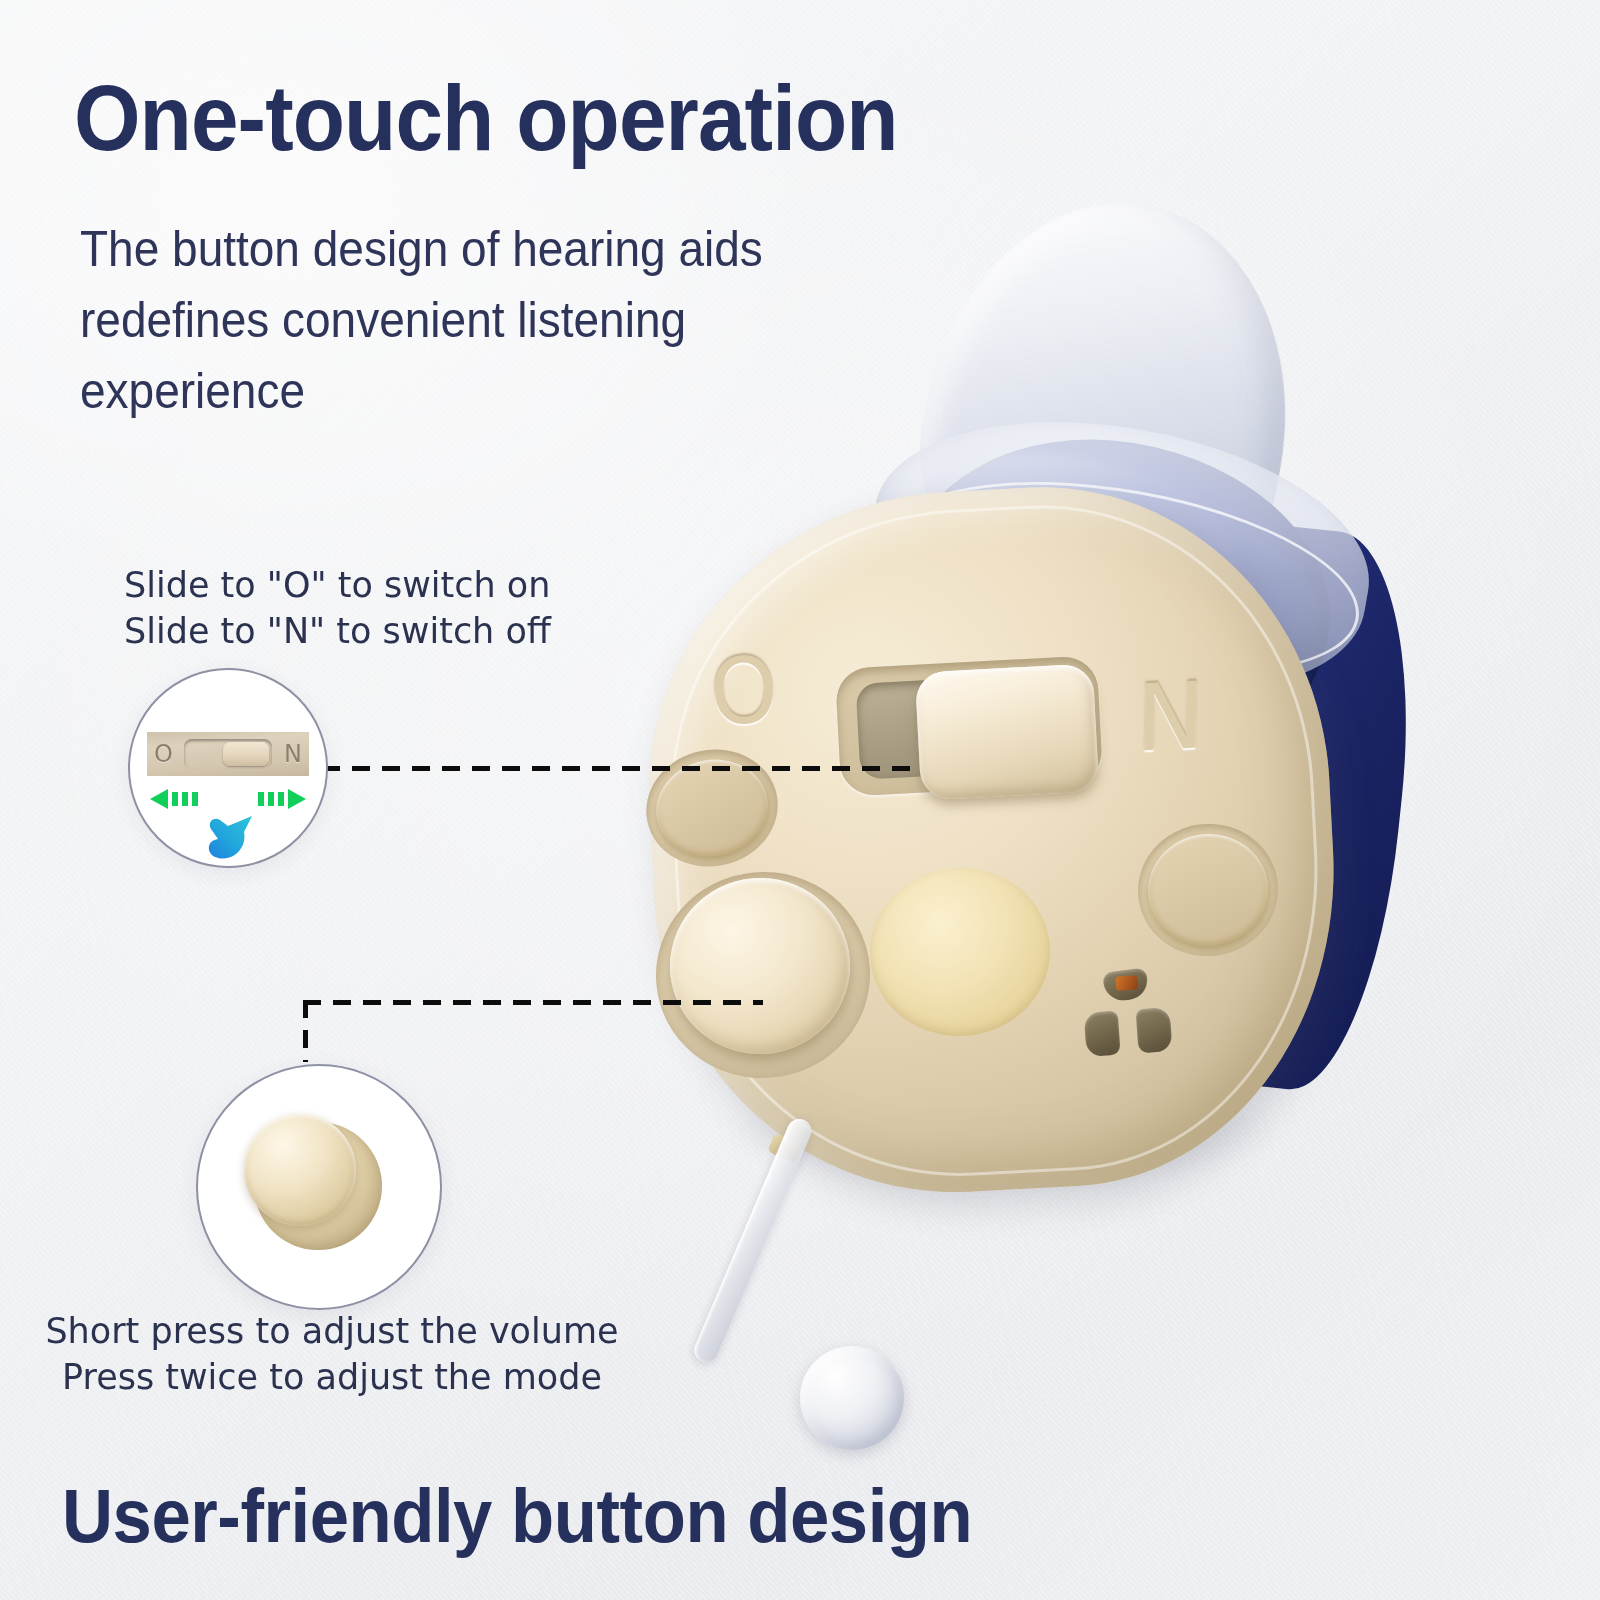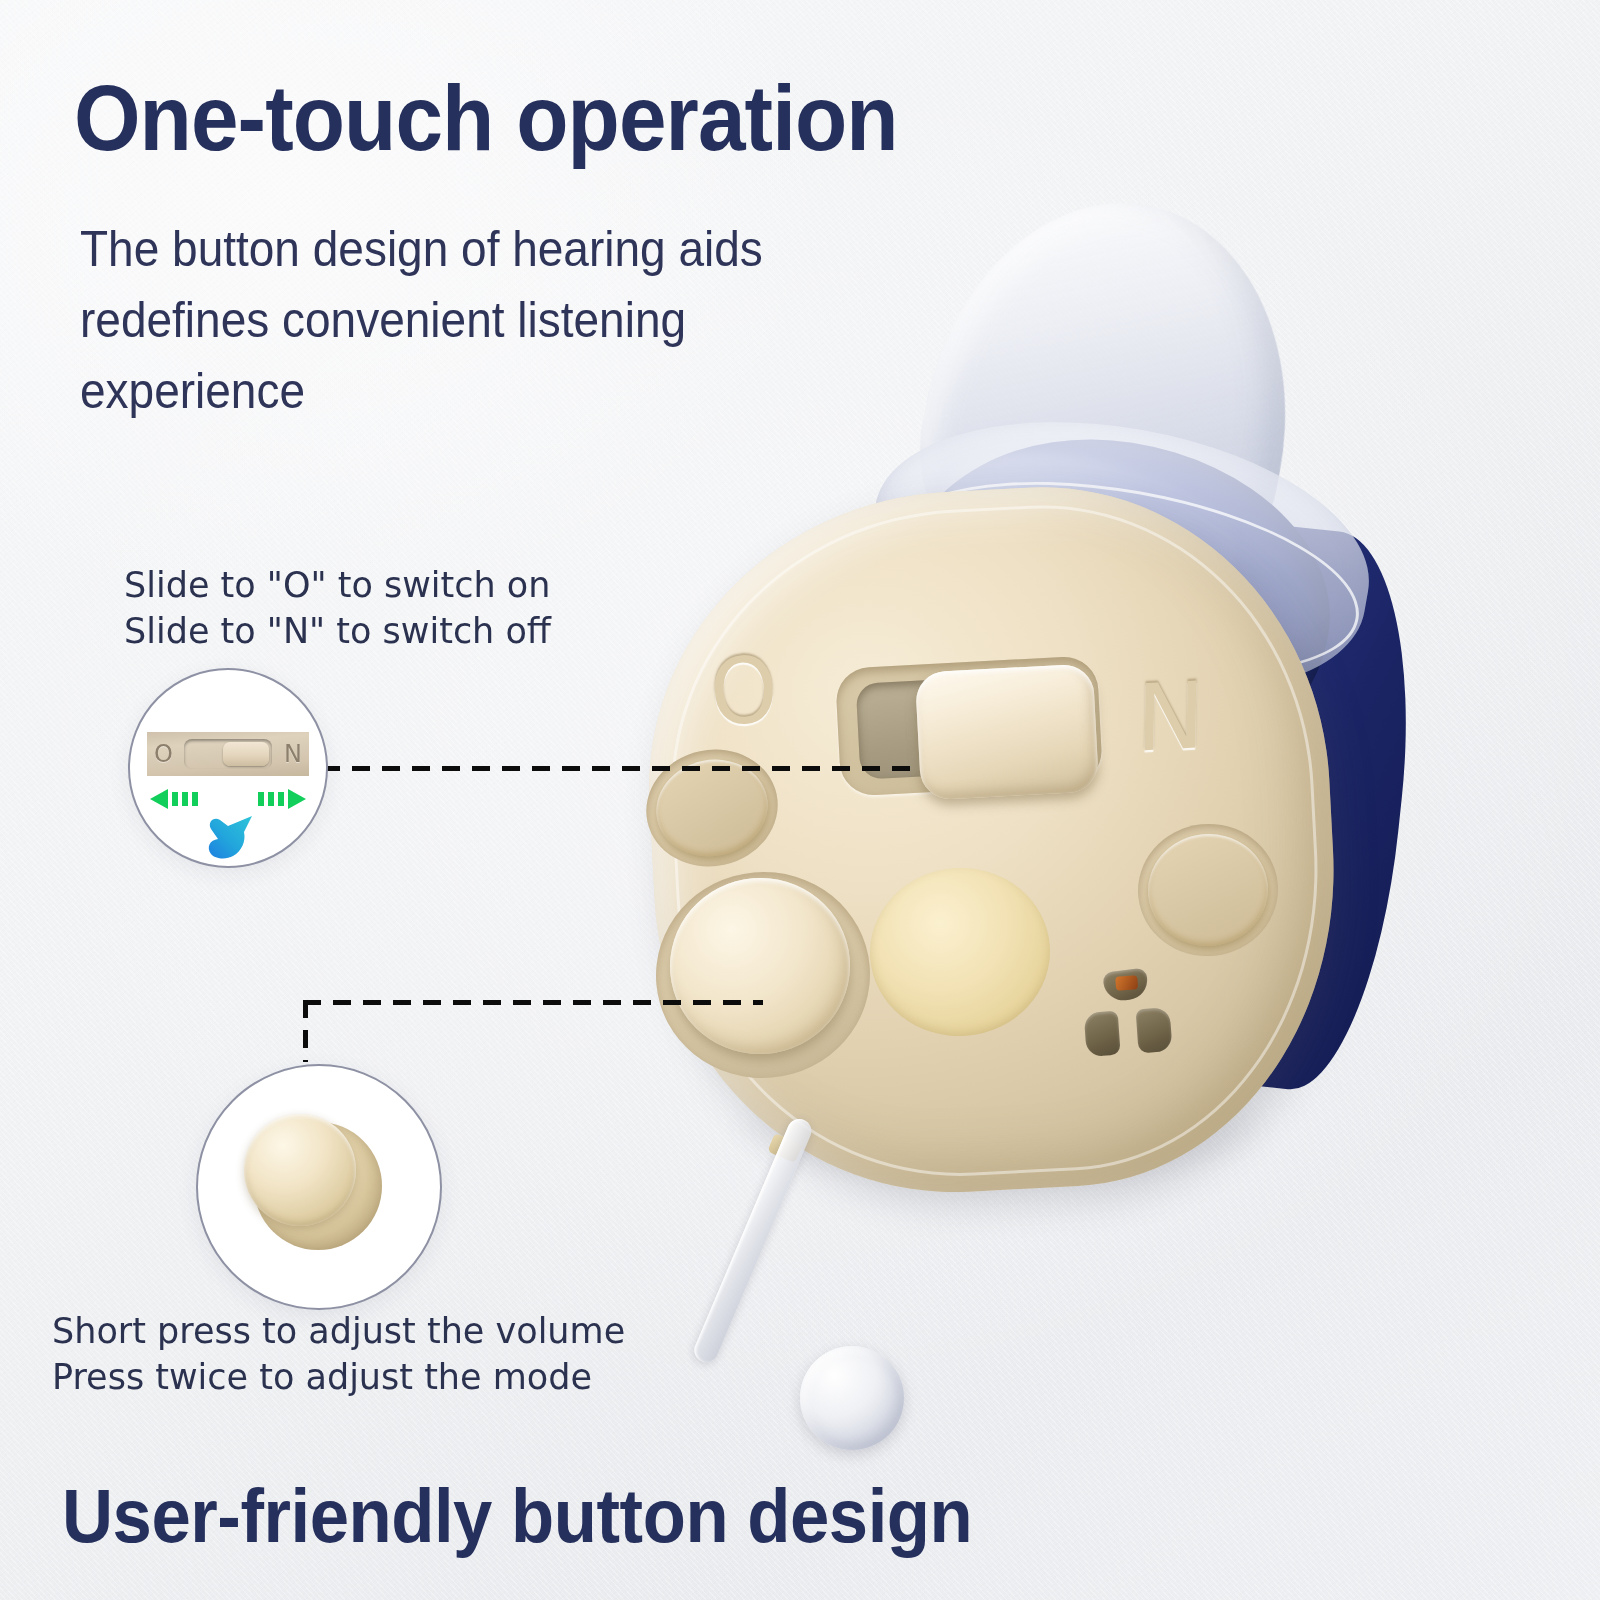--- a/index.html
+++ b/index.html
@@ -50,21 +50,21 @@
     color:#26305c;transform:scaleX(.93);transform-origin:left top;
     white-space:nowrap;z-index:40;
   }
   .callout-text{
     position:absolute;
     font-family:"DejaVu Sans","Liberation Sans",sans-serif;
     font-size:35px;line-height:1.32;color:#2b3250;font-weight:400;
     white-space:pre-line;z-index:40;
   }
   #switch-caption{left:124px;top:562px;text-align:left;}
-  #press-caption{left:52px;top:1308px;text-align:left;width:612px;}
+  #press-caption{left:26px;top:1308px;text-align:center;width:612px;}
 
   
   .dash-h{
     position:absolute;height:5px;z-index:35;
     background-image:linear-gradient(to right,#0c0c0c 0 18px,rgba(0,0,0,0) 18px 30px);
     background-size:30px 5px;background-repeat:repeat-x;
   }
   .dash-v{
     position:absolute;width:5px;z-index:35;
     background-image:linear-gradient(to bottom,#0c0c0c 0 18px,rgba(0,0,0,0) 18px 30px);

